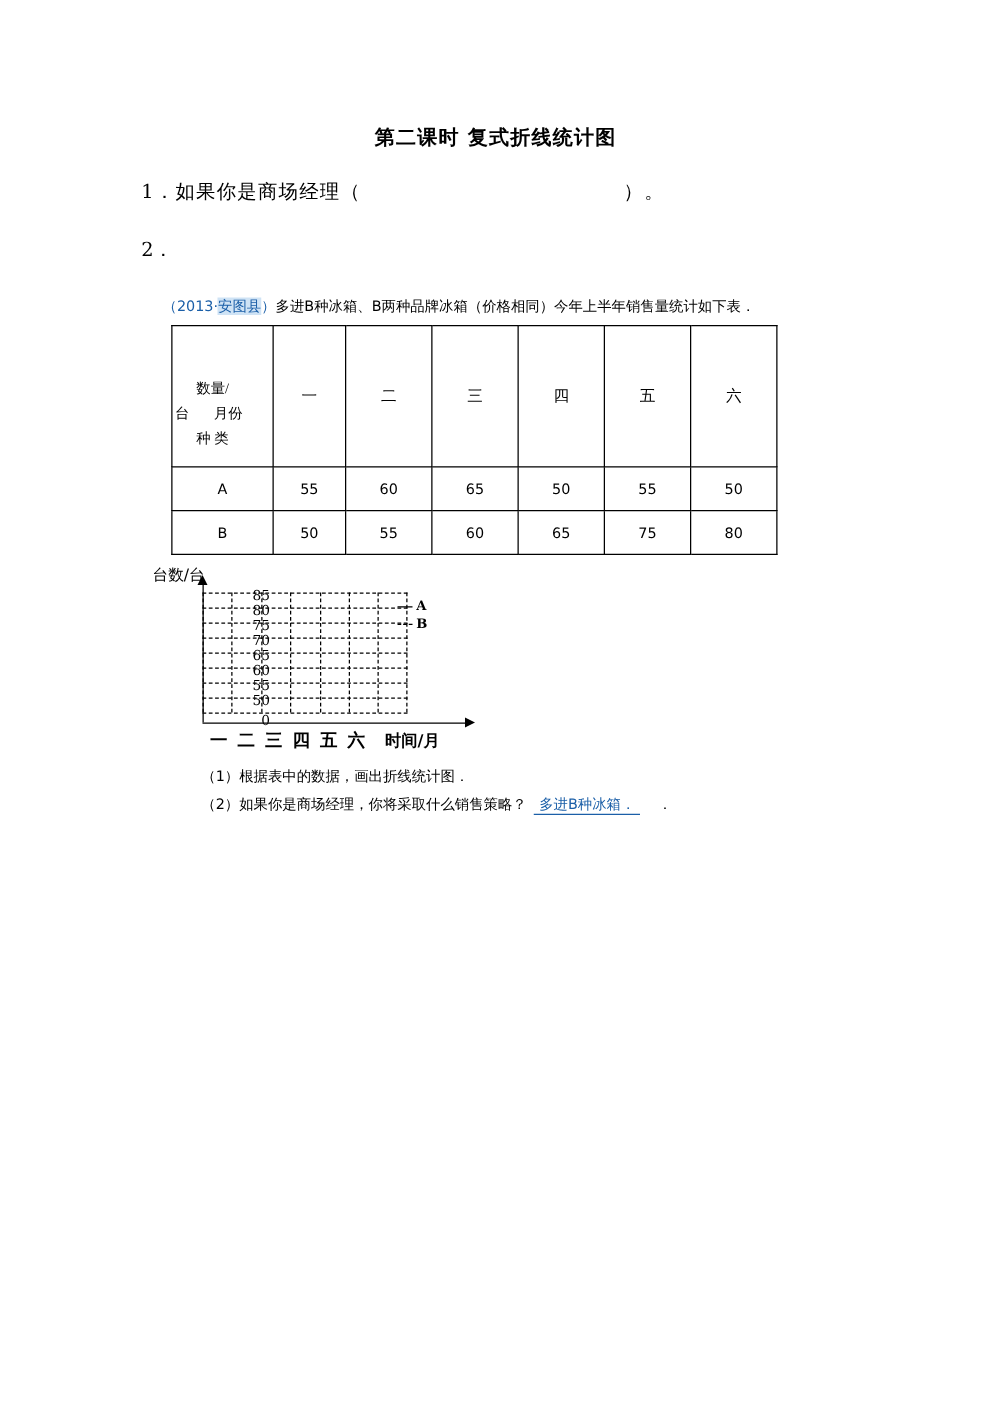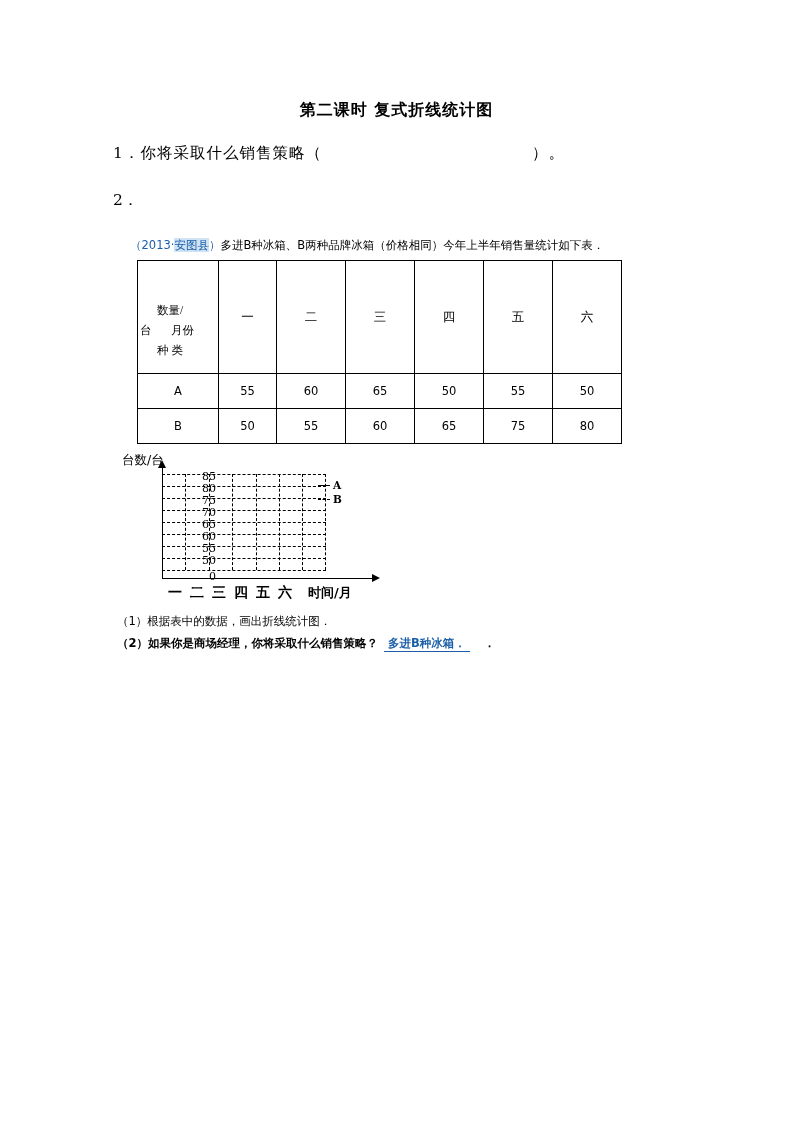--- a/index.html
+++ b/index.html
@@ -259,40 +259,41 @@
     margin-right: 3px;
   }
   .legend-label { font-weight: bold; font-size: 10.5px; }
 
   
   .subq {
     position: absolute;
     font-size: 11.5px;
     white-space: nowrap;
     letter-spacing: 0px;
+    margin-left: 44px;
   }
   .subq1 { left: 117px; top: 614px; }
-  .subq2 { left: 117px; top: 636px; font-weight: bold; }
+  .subq2 { left: 117px; top: 636px; }
   .answer-blue {
     color: #1b5fa8;
     border-bottom: 1px solid #1b5fa8;
     padding: 0 4px 1px 4px;
     margin-left: 6px;
   }
   .trail-dot { margin-left: 14px; }
 </style>
 </head>
 <body>
 
 <div class="page">
 
   <div class="doc-title">第二课时  复式折线统计图</div>
 
   <div class="q1">
-    <span>1．</span><span>你将采取什么销售策略（</span><span class="gap"></span><span>）。</span>
+    <span>1．</span><span>如果你是商场经理（</span><span class="gap"></span><span>）。</span>
   </div>
 
   <div class="q2-num">2．</div>
 
   <div class="source-line">
     <span class="src-tag">（</span><span class="src-tag">2013·</span><span class="src-hl">安图县</span><span class="src-tag">）</span><span>多进B种冰箱、B两种品牌冰箱（价格相同）今年上半年销售量统计如下表．</span>
   </div>
 
   <table class="data-table">
     <tbody>

